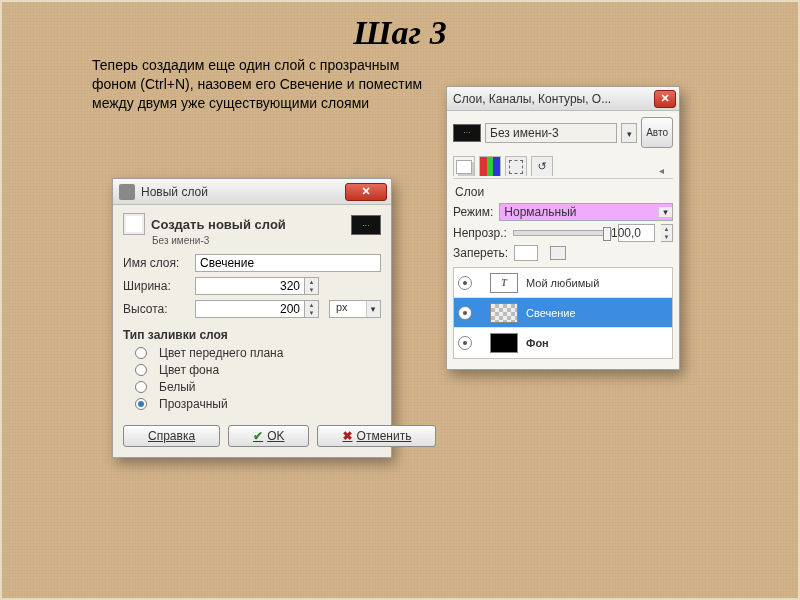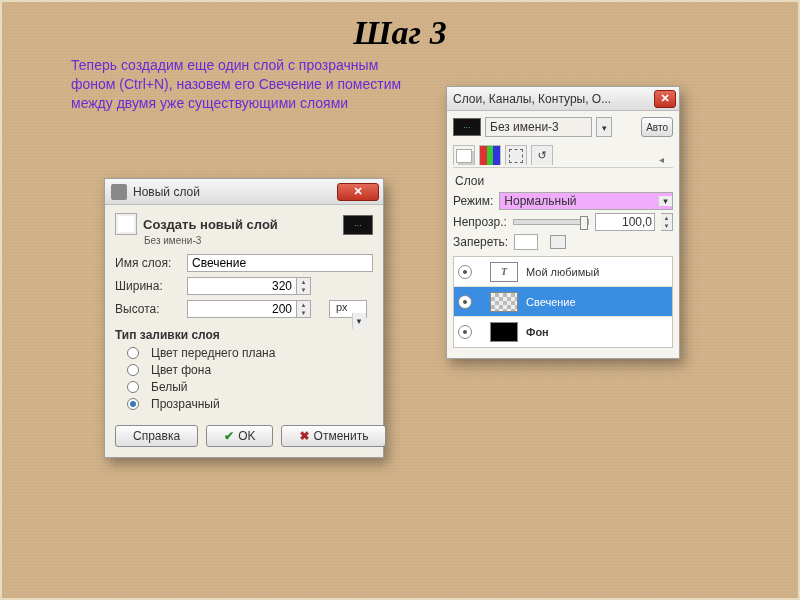--- a/index.html
+++ b/index.html
@@ -19,31 +19,31 @@
   }
   .page-title {
     text-align: center;
     font-family: "Times New Roman", serif;
     font-style: italic;
     font-size: 34px;
     color: #000000;
     margin: 12px 0 4px 0;
   }
   .instructions {
-    margin: 0 0 0 69px;
+    margin: 0 0 0 90px;
     width: 340px;
     font-size: 14px;
     line-height: 1.35;
-    color: #6d28d9;
+    color: #000000;
   }
 
   
   .dlg-newlayer {
     position: absolute;
-    left: 102px;
+    left: 110px;
     top: 176px;
     width: 280px;
     background: #f1eee6;
     border: 1px solid #a0a0a0;
     box-shadow: 4px 6px 12px rgba(0,0,0,0.35);
     font-size: 12px;
   }
   .dlg-titlebar {
     display: flex;
     align-items: center;
@@ -88,35 +88,36 @@
     flex:1; height:18px; border:1px solid #a9a9a9; background:#fff;
     font-size:12px; padding:0 4px;
   }
   .spin {
     display:flex; align-items:center;
   }
   .spin input { width: 110px; height:18px; border:1px solid #a9a9a9; text-align:right; padding-right:4px; font-size:12px; }
   .spin .arrows { width:14px; height:18px; border:1px solid #a9a9a9; border-left:none; background:#eee;
     display:flex; flex-direction:column; }
   .spin .arrows div { flex:1; font-size:6px; text-align:center; line-height:8px; color:#555; }
-  .px-sel { margin-left:12px; display:flex; align-items:flex-end; border:1px solid #a9a9a9; background:#fff; height:18px;flex-direction:column; }
+  .px-sel { margin-left:4px; display:flex; align-items:flex-start; border:1px solid #a9a9a9; background:#fff; height:18px; }
   .px-sel span { padding:0 18px 0 6px; font-size:11px; }
   .px-sel .dd { width:14px; height:16px; background:#eee; border-left:1px solid #ccc; font-size:9px; text-align:center; line-height:16px; }
   .filltitle { font-weight:bold; margin:10px 0 4px 0; font-size:12px; }
   .radio-row { display:flex; align-items:center; gap:12px; margin:3px 0 3px 12px; font-size:12px; }
   .radio {
     width:12px; height:12px; border:1px solid #7a7a7a; border-radius:50%; background:#fff;
     display:flex; align-items:center; justify-content:center;
   }
   .radio.sel::after { content:""; width:6px; height:6px; border-radius:50%; background:#3a7abd; }
   .dlg-buttons { display:flex; gap:8px; margin-top:14px; justify-content:flex-start; }
   .btn {
     height:22px; border:1px solid #8a8a8a; background:linear-gradient(#fdfdfd,#e0e0e0);
-    border-radius:3px; font-size:12px; padding:0 17px; display:flex; align-items:center; gap:4px;
+    border-radius:3px; font-size:12px; padding:0 24px; display:flex; align-items:center; gap:4px;
     box-shadow: 0 1px 0 #fff inset;
+    text-decoration: underline;
   }
   .btn .g { color:#2a8a2a; font-weight:bold; }
   .btn .r { color:#aa2222; font-weight:bold; }
 
   
   .dock {
     position: absolute;
     left: 444px; top: 84px;
     width: 234px;
     background: #f6f4ee;
@@ -138,38 +139,38 @@
     color:#fff; font-size:11px; font-weight:bold;
     display:flex; align-items:center; justify-content:center;
   }
   .dock-body { padding:6px 6px 10px 6px; }
   .imgsel { display:flex; align-items:center; gap:4px; }
   .imgsel .thumb { width:28px; height:18px; background:#111; color:#6d6; font-size:7px; display:flex; align-items:center; justify-content:center; border:1px solid #666; }
   .imgsel .name { flex:1; height:20px; border:1px solid #aaa; display:flex; align-items:center; padding-left:4px; background:#f2f0ea; }
   .imgsel .dd { width:16px; height:20px; border:1px solid #aaa; background:#eee; text-align:center; font-size:9px; line-height:20px; }
   .autobtn {
     border:1px solid #999; background:linear-gradient(#fdfdfd,#dedede);
-    border-radius:3px; height:20px; padding:0 4px; font-size:10px;
-    display:flex; align-items:center;margin-left:25px;
+    border-radius:3px; height:31px; padding:0 4px; font-size:10px;
+    display:flex; align-items:center;
   }
   .dock-tabs { display:flex; gap:4px; margin:8px 0 6px 0; align-items:flex-end; border-bottom:1px solid #ccc; padding-bottom:2px; }
   .tabico { width:22px; height:20px; border:1px solid #bbb; border-bottom:none; background:#eee; display:flex; align-items:center; justify-content:center; font-size:11px; }
   .tabico.act { background:#f6f4ee; }
   .tabico.layers::before { content:""; width:14px; height:12px; background:#fff; border:1px solid #aaa; box-shadow:2px 2px 0 #ccc; }
   .tabico.channels { background:linear-gradient(90deg,#d33 33%,#3c3 33% 66%,#33d 66%); }
   .tabico.paths::after { content:""; width:12px; height:12px; border:1px dashed #666; }
   .tab-menu { margin-left:auto; width:14px; color:#777; font-size:10px; }
   .section-title { font-weight:normal; margin:2px 0 4px 2px; }
   .mode-row, .opac-row, .lock-row { display:flex; align-items:center; gap:6px; margin:3px 0; }
   .mode-row .sel { flex:1; border:1px solid #aaa; height:18px; background:#f0abfc; display:flex; align-items:center; }
   .mode-row .sel span { flex:1; padding-left:4px; }
   .mode-row .sel .dd { width:14px; background:#eee; border-left:1px solid #ccc; text-align:center; font-size:9px; }
   .opac-row .track { flex:1; height:6px; background:#ddd; border:1px solid #aaa; position:relative; }
   .opac-row .thumb { position:absolute; right:0; top:-4px; width:8px; height:14px; background:#f4f4f4; border:1px solid #888; }
-  .opac-row .val { border:1px solid #aaa; width:60px; height:18px; display:flex; align-items:center; justify-content:flex-end; padding-right:2px; background:#fff; }
+  .opac-row .val { border:1px solid #aaa; width:37px; height:18px; display:flex; align-items:center; justify-content:flex-end; padding-right:13px; background:#fff; }
   .opac-row .arrows { width:12px; height:18px; border:1px solid #aaa; border-left:none; background:#eee; display:flex; flex-direction:column; }
   .opac-row .arrows div { flex:1; font-size:6px; text-align:center; line-height:8px; color:#555; }
   .lock-row .chk { width:24px; height:16px; background:#fff; border:1px solid #aaa; margin-right:6px; }
   .lock-row .ic { width:16px; height:14px; border:1px solid #999; background:#eee; }
   .layer-list { border:1px solid #c8c4b8; background:#fff; margin-top:6px; }
   .layer-item { display:flex; align-items:center; height:30px; border-bottom:1px solid #e4e0d4; padding:0 4px; gap:8px; }
   .layer-item:last-child { border-bottom:none; }
   .layer-item.sel { background:#3a8de0; color:#fff; }
   .eye { width:14px; height:14px; border:1px solid #888; border-radius:50%; position:relative; background:#fff; }
   .eye::after { content:""; position:absolute; left:4px; top:4px; width:4px; height:4px; background:#555; border-radius:50%; }

